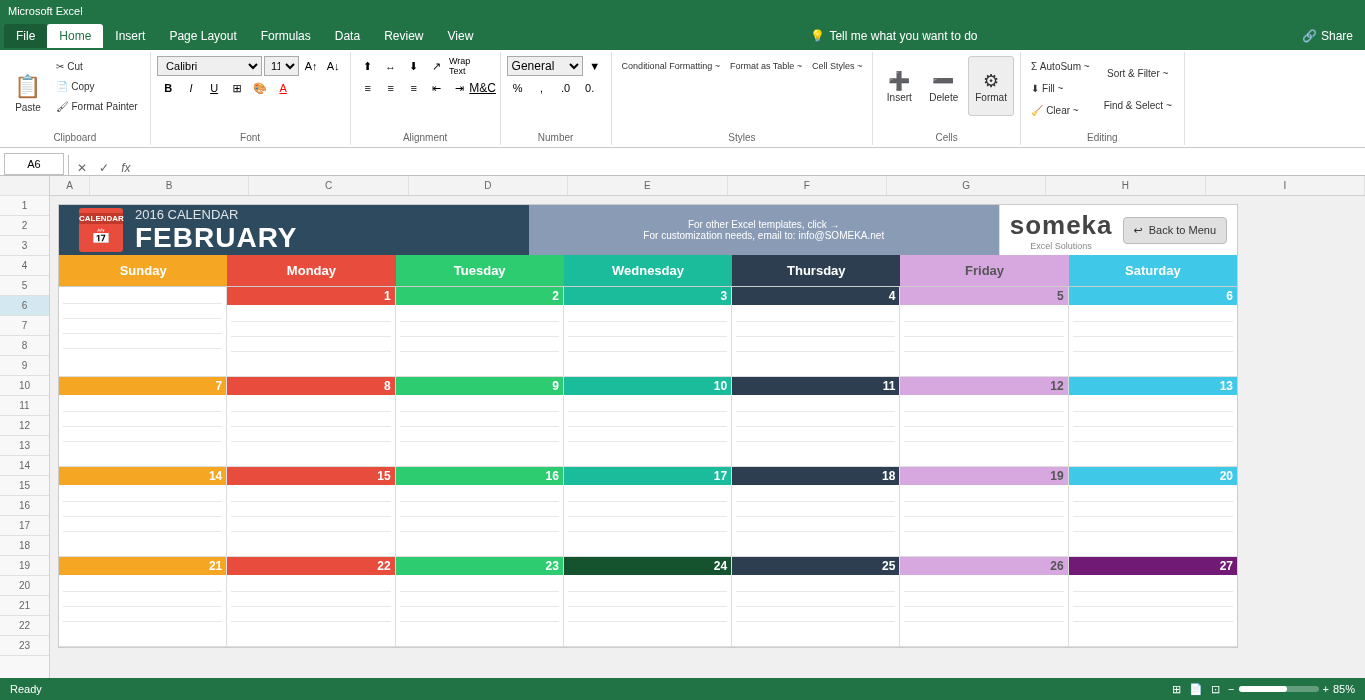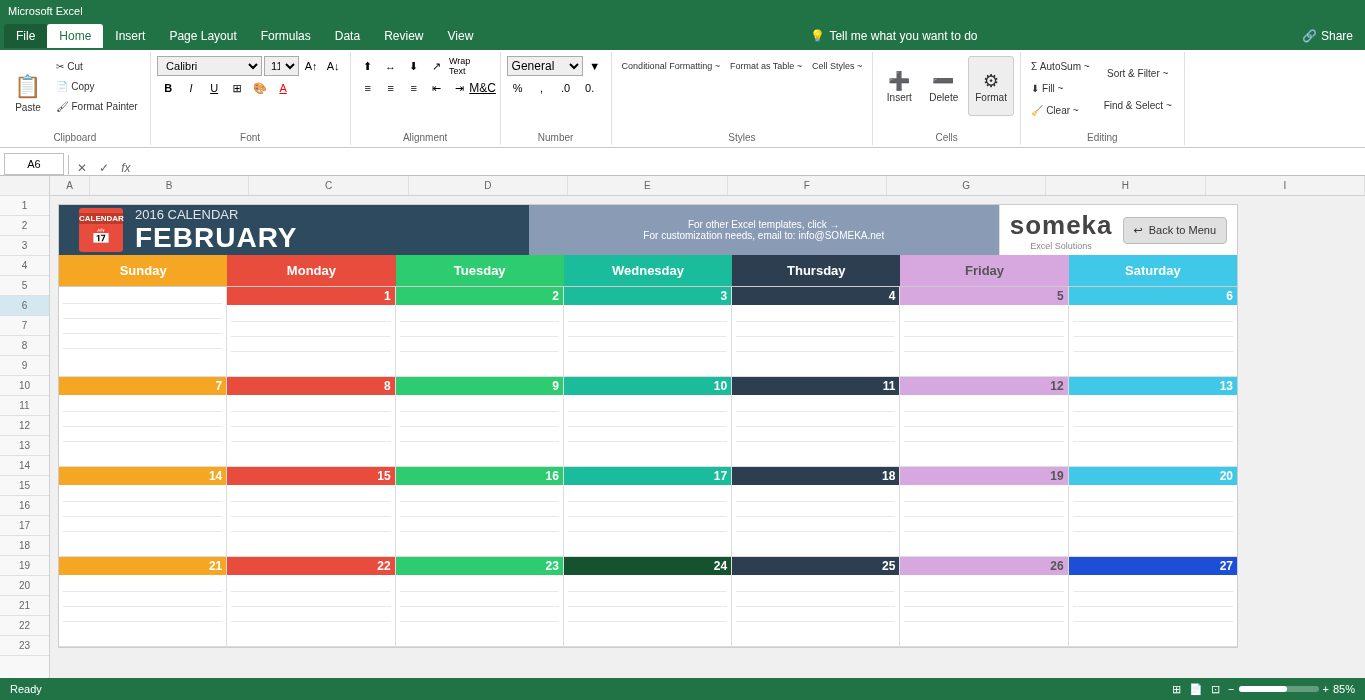--- a/index.html
+++ b/index.html
@@ -897,21 +897,21 @@
           </div>
           <div class="calendar-cell">
             <span class="day-number" style="background:#d7a8e0; color:#555;">26</span>
             <div class="cell-lines">
                 <div class="cell-line"></div>
                 <div class="cell-line"></div>
                 <div class="cell-line"></div>
               </div>
           </div>
           <div class="calendar-cell">
-            <span class="day-number" style="background:#1d4ed8;">27</span>
+            <span class="day-number" style="background:#701a75;">27</span>
             <div class="cell-lines">
                 <div class="cell-line"></div>
                 <div class="cell-line"></div>
                 <div class="cell-line"></div>
               </div>
           </div>
 
         </div>
       </div>
     </div>

